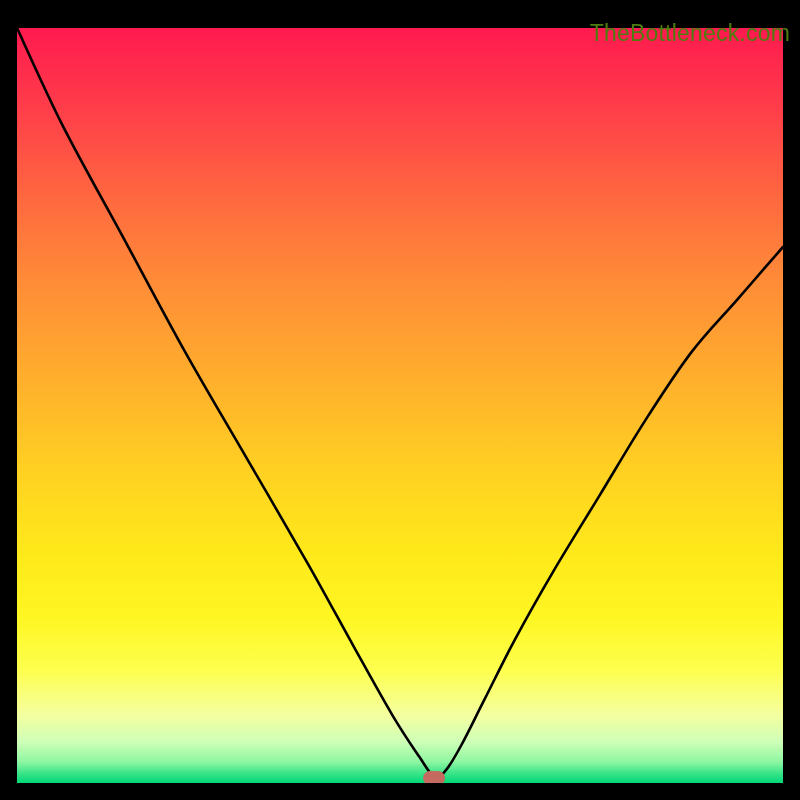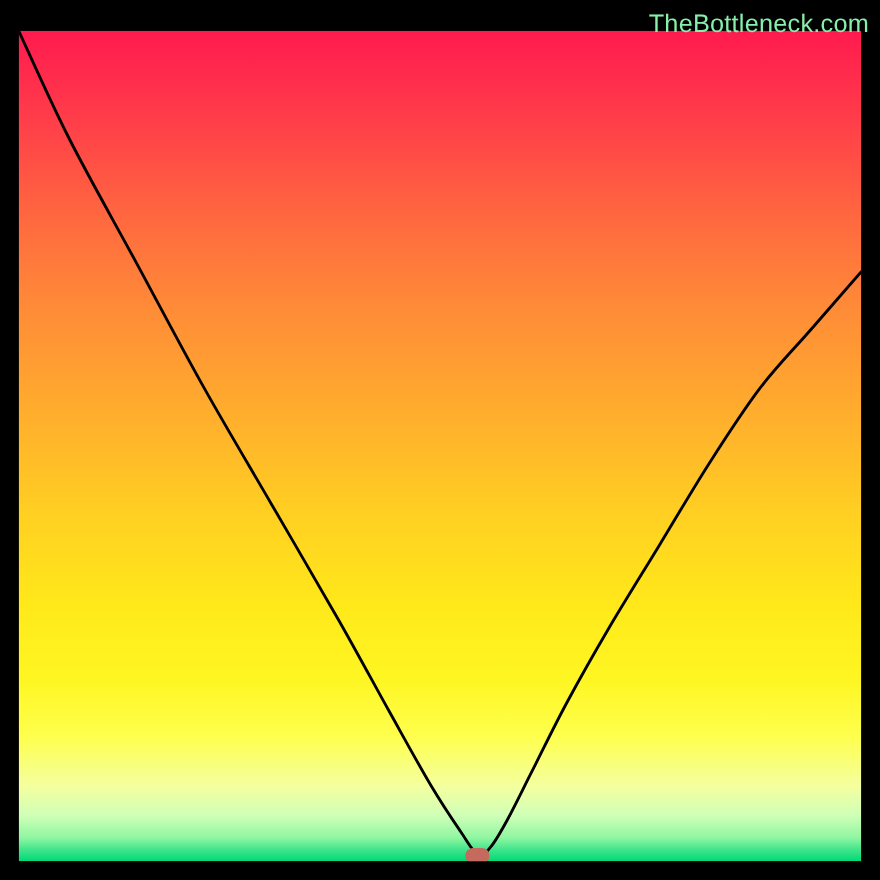--- a/index.html
+++ b/index.html
@@ -12,23 +12,23 @@
     font-family: Arial, Helvetica, sans-serif;
   }
   .frame {
     position: relative;
     width: 800px;
     height: 800px;
     background: #000;
   }
   .watermark {
     position: absolute;
-    top: 8px;
+    top: 20px;
     right: 10px;
-    color: #86efac;
+    color: #4d7c0f;
     font-size: 23px;
     font-weight: 500;
     letter-spacing: 0.2px;
     z-index: 5;
   }
   .plot-area {
     position: absolute;
     left: 17px;
     top: 28px;
     width: 766px;

